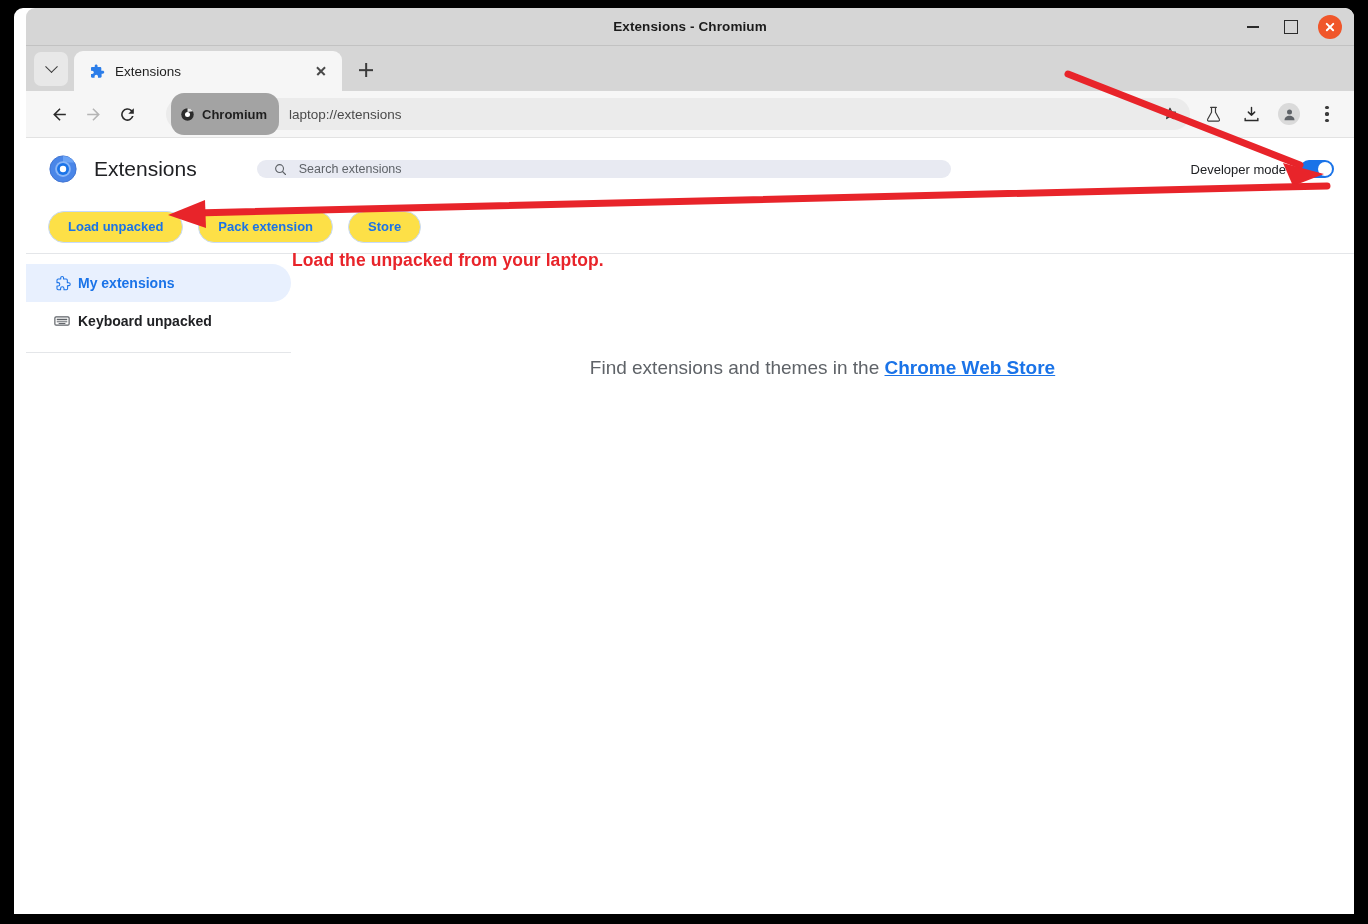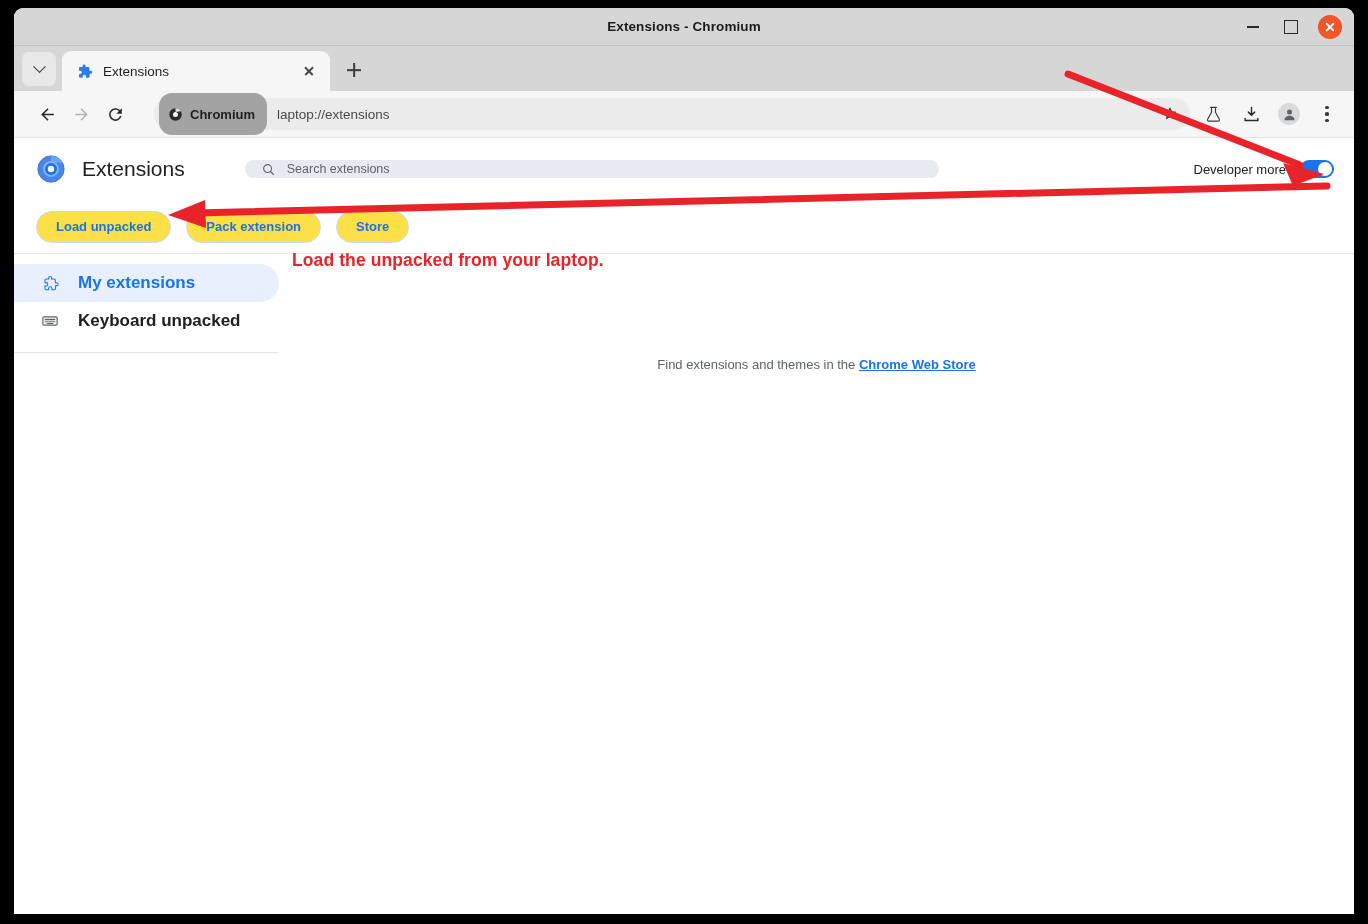--- a/index.html
+++ b/index.html
@@ -17,20 +17,21 @@
     position: absolute;
     left: 14px;
     top: 8px;
     width: 1340px;
     height: 906px;
     background: #ffffff;
     border-radius: 9px 9px 0 0;
     overflow: hidden;
     display: flex;
     flex-direction: column;
+    padding-left: 12px;
   }
 
   
   .titlebar {
     height: 38px;
     flex: 0 0 38px;
     background: #d6d6d6;
     border-radius: 9px 9px 0 0;
     position: relative;
     display: flex;
@@ -312,24 +313,24 @@
     width: 265px;
     flex: 0 0 265px;
     padding-top: 10px;
     display: flex;
     flex-direction: column;
   }
   .side-item {
     height: 38px;
     display: flex;
     align-items: center;
-    gap: 18px;
+    gap: 6px;
     padding-left: 26px;
     margin-right: 0;
-    font-size: 17px;
+    font-size: 14px;
     color: #202124;
     font-weight: bold;
     cursor: pointer;
   }
   .side-item.active {
     background: #e8f0fe;
     color: #1a73e8;
     border-radius: 0 19px 19px 0;
   }
   .side-ico { width: 20px; flex: 0 0 20px; display: flex; align-items: center; justify-content: center; }
@@ -348,21 +349,21 @@
     max-width: 172px;
   }
   .discover-txt a { color: #1a73e8; text-decoration: underline; }
 
   .content { flex: 1; position: relative; }
   .empty-msg {
     position: absolute;
     left: 0; right: 0;
     top: 103px;
     text-align: center;
-    font-size: 13px;
+    font-size: 19px;
     color: #5f6368;
   }
   .empty-msg a {
     color: #1a73e8;
     font-weight: bold;
     text-decoration: underline;
   }
 
   
   .annot-text {
@@ -491,21 +492,21 @@
 
       <div class="search-wrap">
         <svg width="15" height="15" viewBox="0 0 24 24">
           <circle cx="10.5" cy="10.5" r="6.3" fill="none" stroke="#5f6368" stroke-width="1.8"></circle>
           <path d="M15.2 15.2L20 20" stroke="#5f6368" stroke-width="1.8" stroke-linecap="round"></path>
         </svg>
         <span class="search-ph">Search extensions</span>
       </div>
 
       <div class="devmode">
-        <span class="devmode-label">Developer more</span>
+        <span class="devmode-label">Developer mode</span>
         <span class="toggle">
           <span class="knob"></span>
         </span>
       </div>
     </div>
 
     <div class="ext-actions">
       <button class="pill">Load unpacked</button>
       <button class="pill">Pack extension</button>
       <button class="pill">Store</button>

